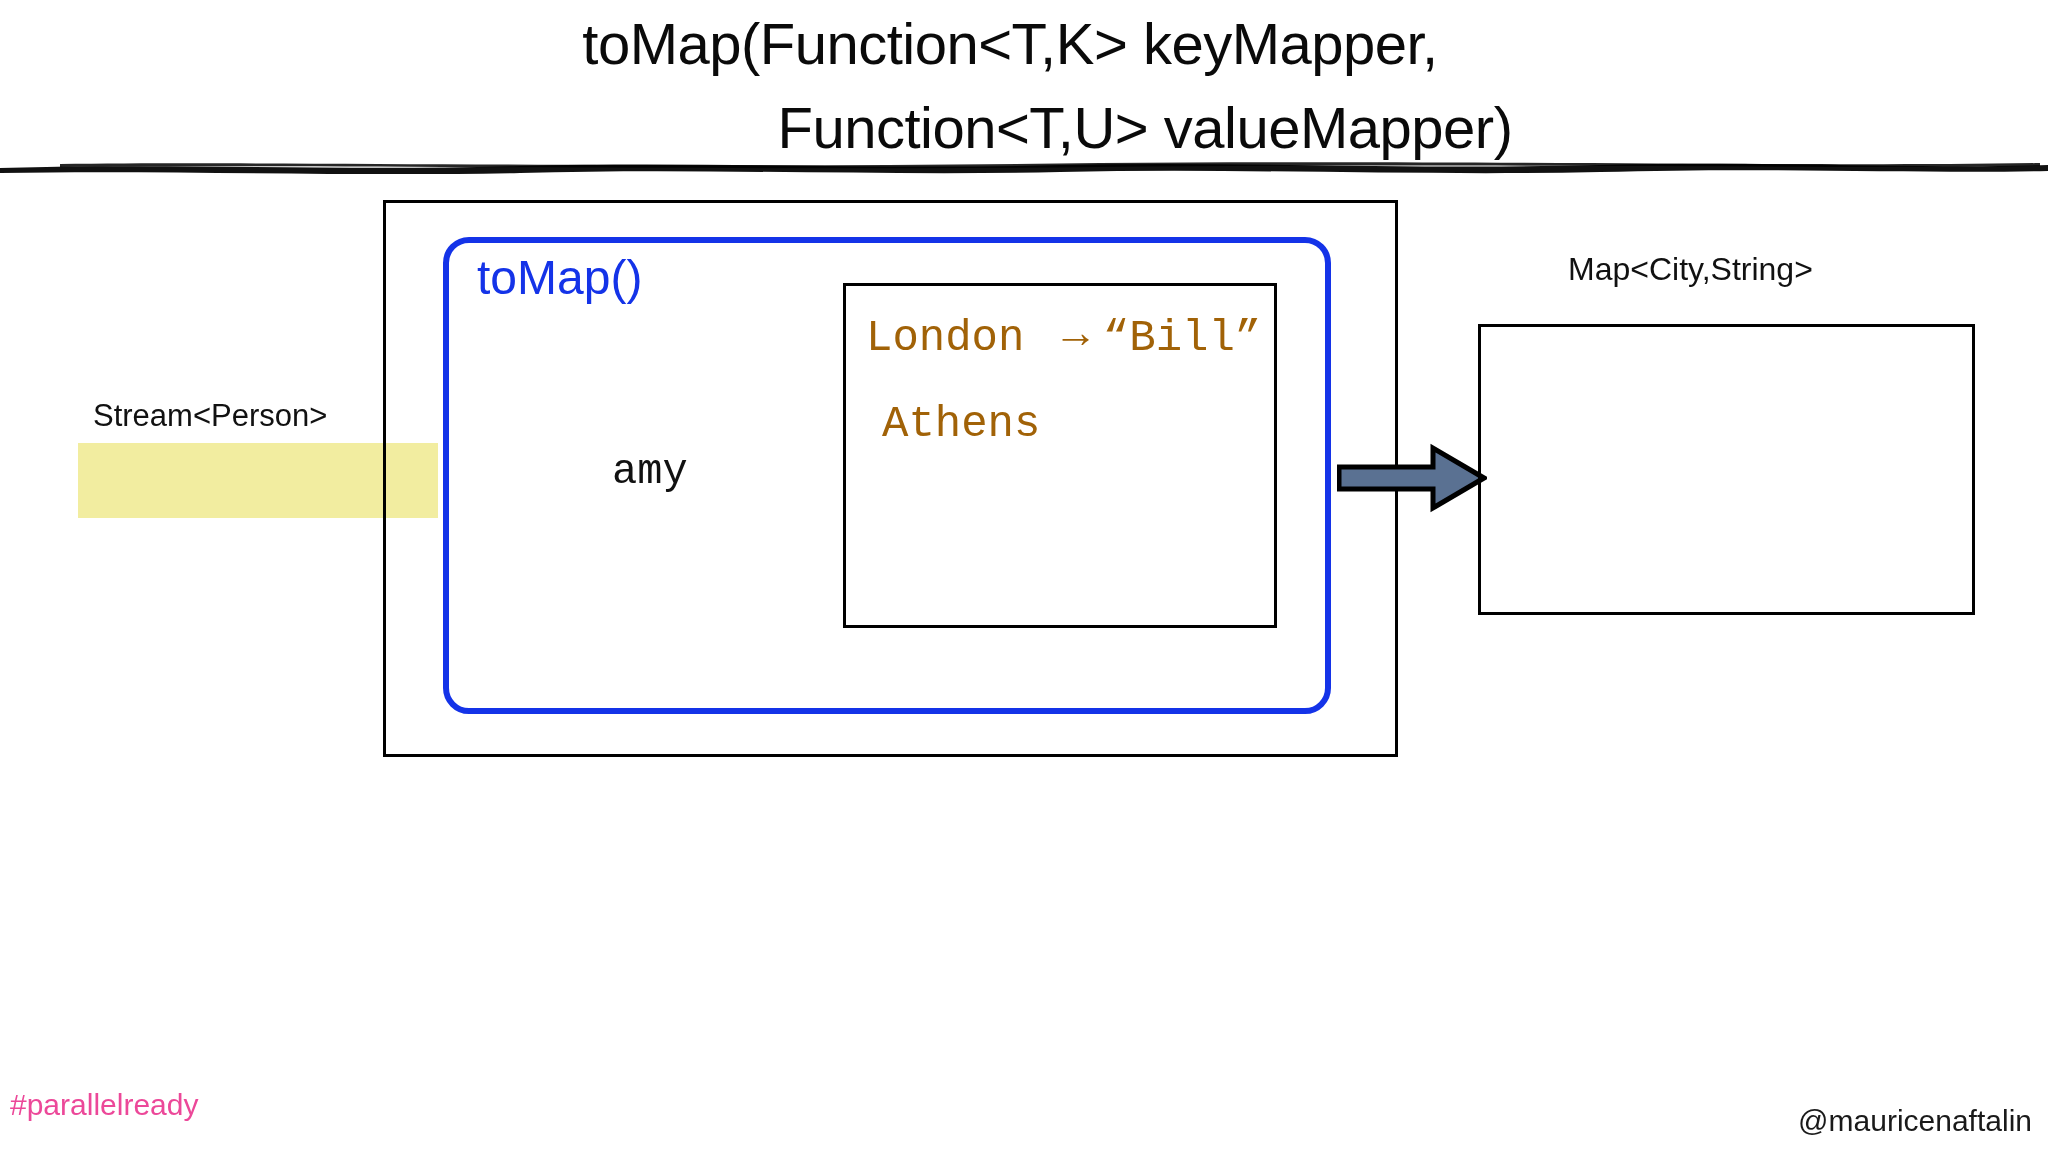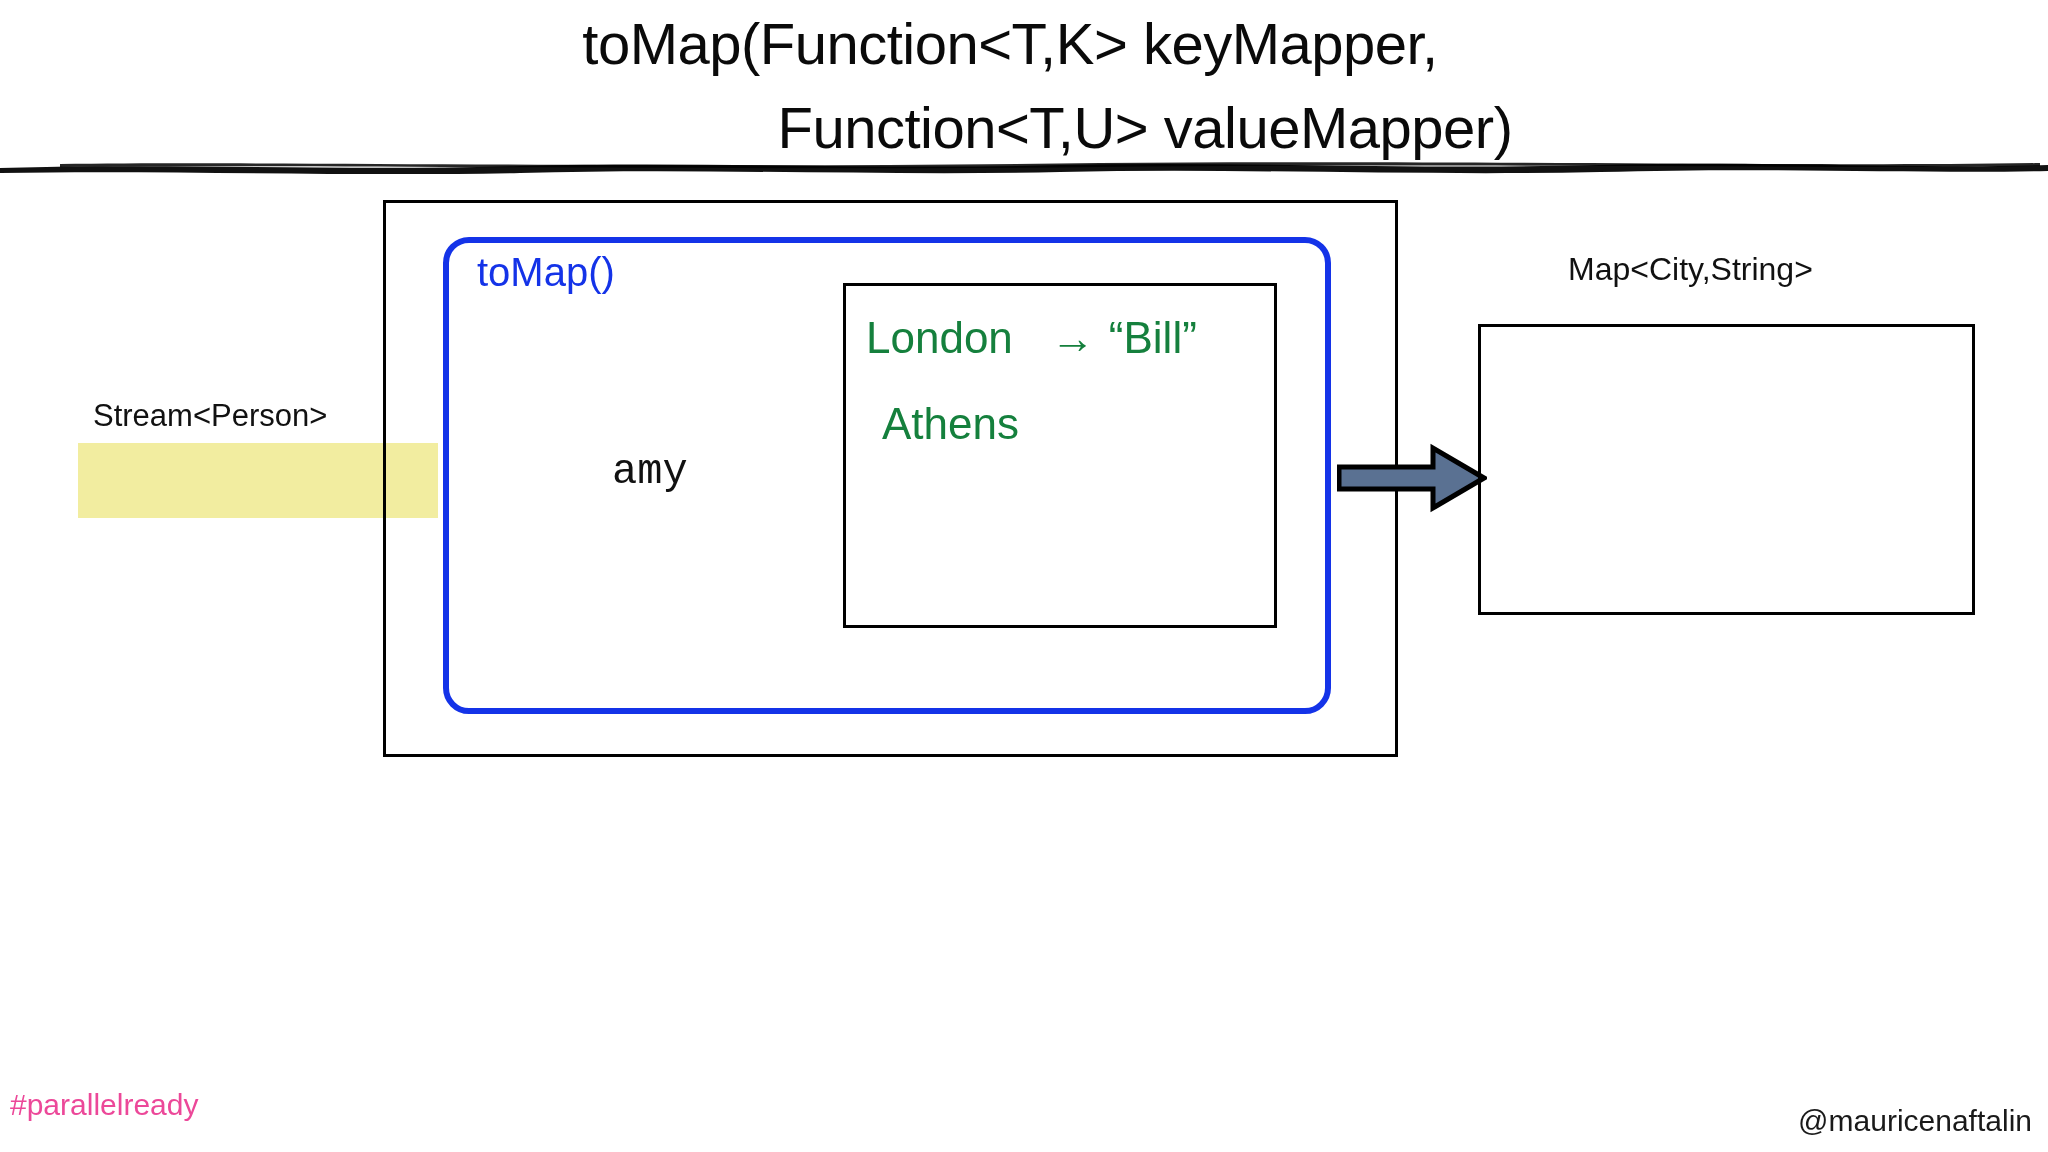--- a/index.html
+++ b/index.html
@@ -65,21 +65,21 @@
     height: 477px;
     border: 6px solid #1433e8;
     border-radius: 26px;
     box-sizing: border-box;
     background: transparent;
   }
   .tomap-label {
     position: absolute;
     left: 477px;
     top: 250px;
-    font-size: 40px;
+    font-size: 48px;
     color: #1433e8;
     font-family: "Liberation Sans", sans-serif;
     white-space: nowrap;
   }
 
   
   .amy-label {
     position: absolute;
     left: 612px;
     top: 448px;
@@ -96,25 +96,25 @@
     top: 283px;
     width: 434px;
     height: 345px;
     border: 3px solid #000000;
     box-sizing: border-box;
     background: transparent;
   }
   .mapping-row {
     position: absolute;
     font-size: 44px;
-    color: #15803d;
-    font-family: Liberation Sans, sans-serif;
+    color: #a16207;
+    font-family: Liberation Mono, monospace;
     white-space: nowrap;
     display: flex;
-    align-items: center;
+    align-items: flex-start;
   }
   .mapping-row-1 { left: 866px; top: 313px; }
   .mapping-row-2 { left: 882px; top: 399px; }
   .map-key { display: inline-block; }
   .map-arrow {
     display: inline-block;
     margin: 0 14px 0 38px;
     font-size: 44px;
     line-height: 1;
   }

